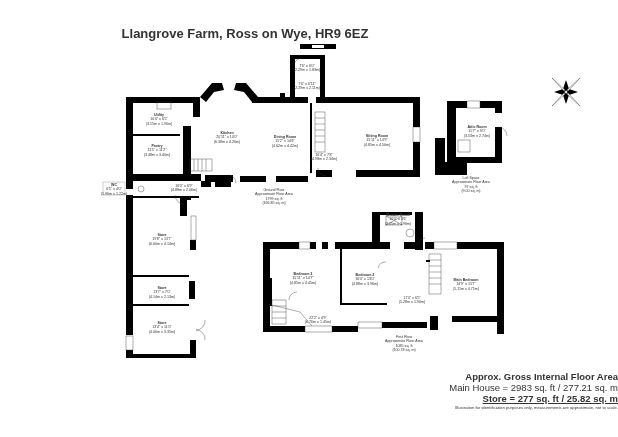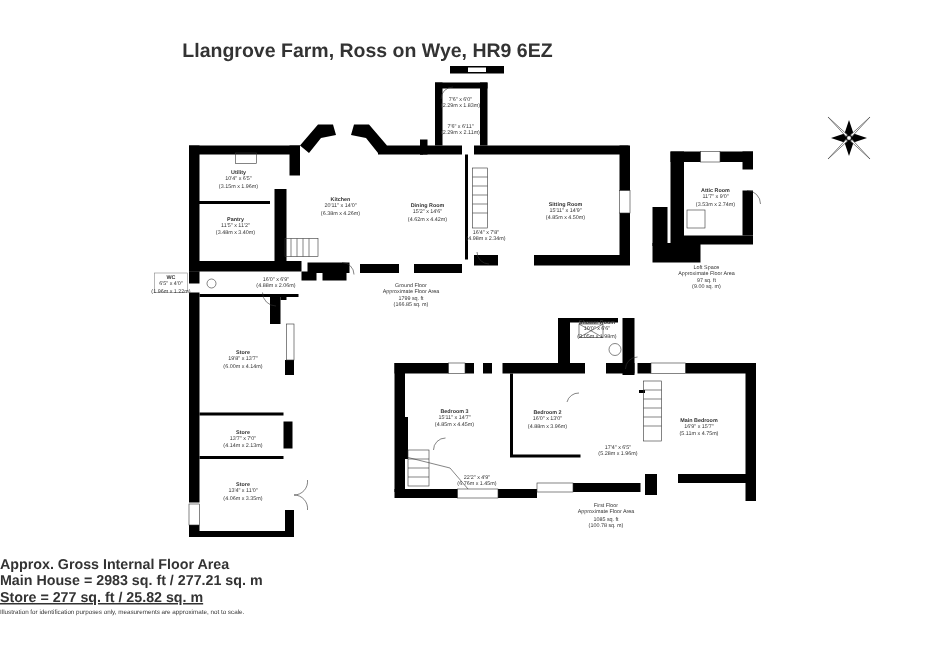--- a/index.html
+++ b/index.html
@@ -3,23 +3,23 @@
 <meta charset="utf-8">
 <style>
   html,body{margin:0;padding:0;background:#ffffff;}
   body{width:618px;height:437px;position:relative;overflow:hidden;font-family:"Liberation Sans",sans-serif;color:#222;}
   .title{position:absolute;left:0;width:490px;top:26px;text-align:center;font-weight:bold;font-size:13px;color:#333;}
   .scale{position:absolute;left:300px;top:44px;width:36px;height:5px;display:flex;}
   .scale span{flex:1;}
   svg.plan{position:absolute;left:0;top:0;}
   .lbl{position:absolute;text-align:center;font-size:3.6px;line-height:4.4px;color:#333;transform:translateX(-50%);white-space:nowrap;}
   .lbl .n{font-weight:bold;}
-  .footer{position:absolute;left:0;width:618px;text-align:left;color:#333;}
+  .footer{position:absolute;left:0;width:618px;text-align:right;color:#333;}
   .f1{top:371px;font-size:9.5px;font-weight:bold;}
-  .f2{top:382px;font-size:9.5px;font-weight:bold;}
+  .f2{top:382px;font-size:9.5px;font-weight:normal;}
   .f3{top:393px;font-size:9.5px;font-weight:bold;text-decoration:underline;}
   .f4{top:405px;font-size:4.2px;}
 </style>
 </head>
 <body>
 
 <div class="title">Llangrove Farm, Ross on Wye, HR9 6EZ</div>
 <div class="scale">
   <span style="background:#000"></span>
     <span style="background:#fff;border-top:1px solid #000;border-bottom:1px solid #000"></span>

